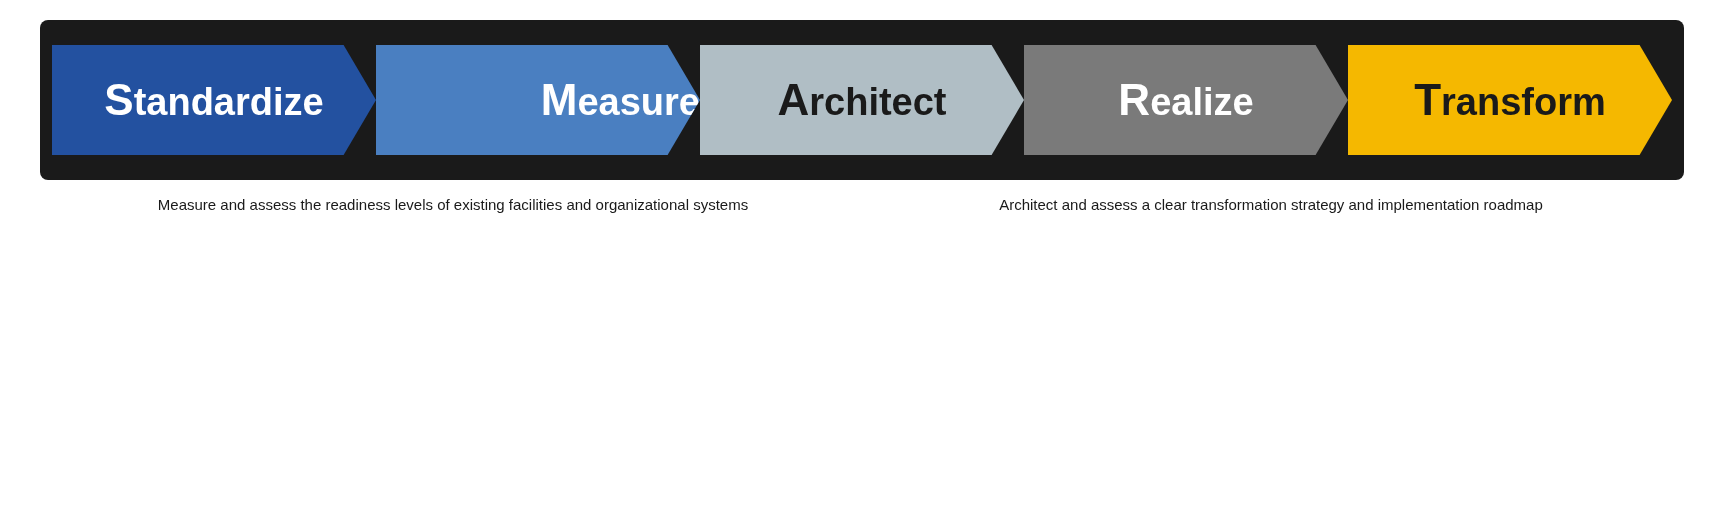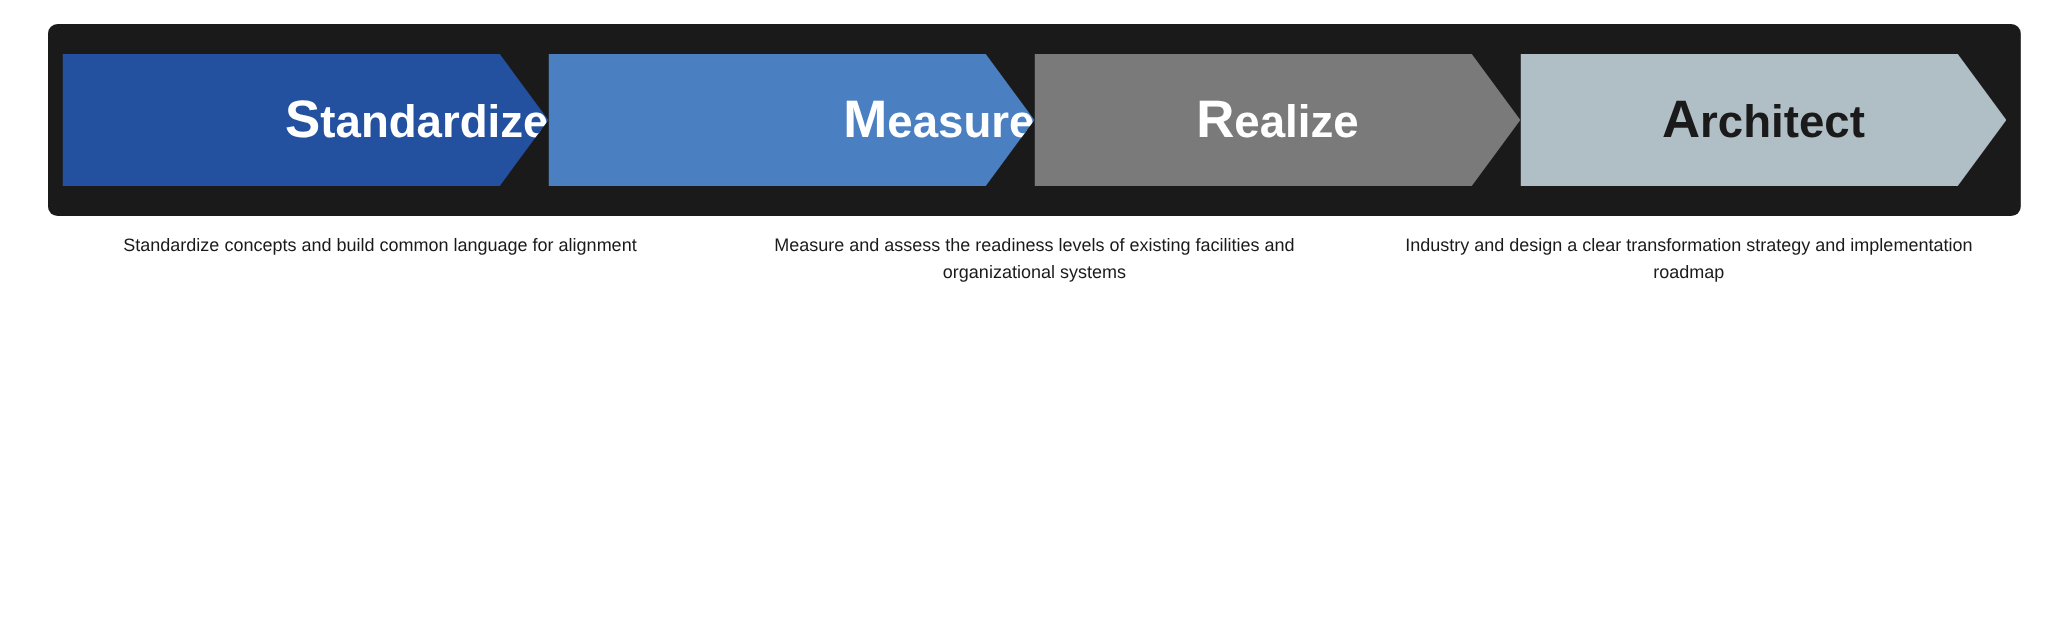--- a/index.html
+++ b/index.html
@@ -56,21 +56,21 @@
       text-align: center;
       z-index: 1;
       letter-spacing: 0px;
     }
 
     .chevron-label .big-letter {
       font-size: 44px;
       font-weight: 900;
     }
 
-    .chevron-standardize { background: #2351a0; justify-content: flex-end; }
+    .chevron-standardize { background: #2351a0; }
     .chevron-measure { background: #4a7fc1; justify-content: flex-end; }
     .chevron-architect { background: #b0bec5; }
     .chevron-realize { background: #7a7a7a; }
     .chevron-transform { background: #f5b800; }
 
     .chevron-transform .chevron-label { color: #1a1a1a; }
     .chevron-architect .chevron-label { color: #1a1a1a; }
 
     .descriptions-row {
       display: flex;
@@ -96,28 +96,32 @@
       <div class="chevron chevron-standardize">
         <div class="chevron-label"><span class="big-letter">S</span><span>tandardize</span></div>
       </div>
     </div>
     <div class="chevron-wrapper">
       <div class="chevron chevron-measure">
         <div class="chevron-label"><span class="big-letter">M</span><span>easure</span></div>
       </div>
     </div>
     <div class="chevron-wrapper">
+      <div class="chevron chevron-architect">
+        <div class="chevron-label"><span class="big-letter">A</span><span>rchitect</span></div>
+      </div>
+    </div>
+    <div class="chevron-wrapper">
       <div class="chevron chevron-realize">
         <div class="chevron-label"><span class="big-letter">R</span><span>ealize</span></div>
       </div>
     </div>
     <div class="chevron-wrapper">
-      <div class="chevron chevron-architect">
-        <div class="chevron-label"><span class="big-letter">A</span><span>rchitect</span></div>
+      <div class="chevron chevron-transform">
+        <div class="chevron-label"><span class="big-letter">T</span><span>ransform</span></div>
       </div>
     </div>
   </div>
 
 <div class="descriptions-row">
-<div class="desc-col">Standardize concepts and build common language for alignment</div>
     <div class="desc-col">Measure and assess the readiness levels of existing facilities and organizational systems</div>
-    <div class="desc-col">Industry and design a clear transformation strategy and implementation roadmap</div>
+    <div class="desc-col">Architect and assess a clear transformation strategy and implementation roadmap</div>
   </div>
 
 </body></html>

